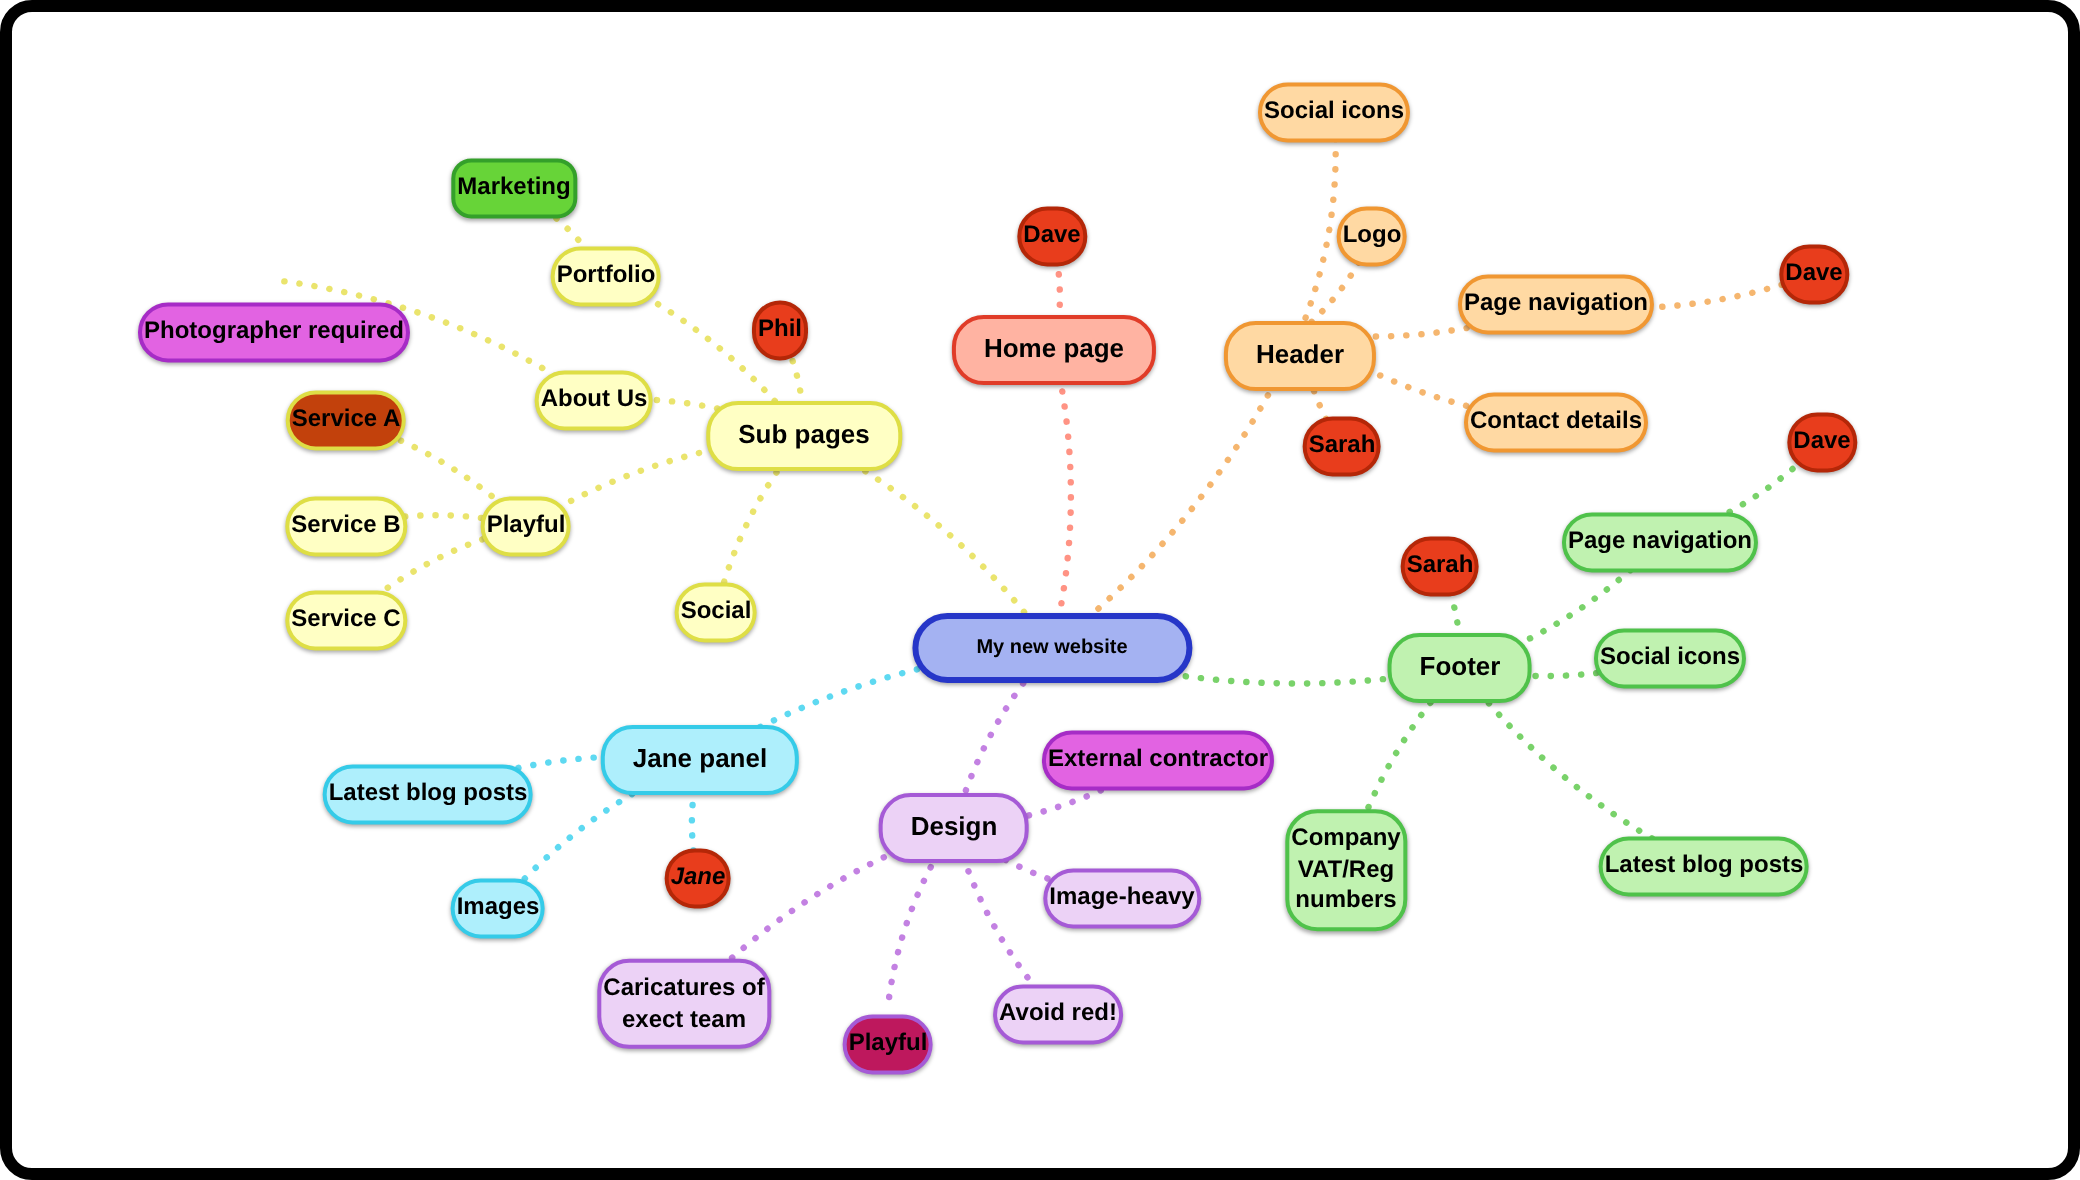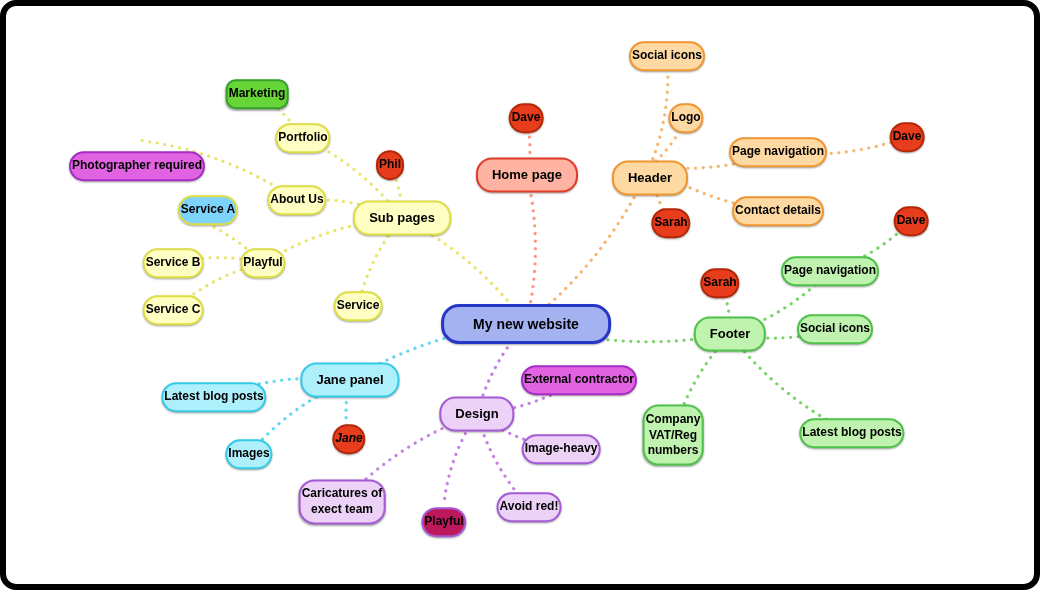--- a/index.html
+++ b/index.html
@@ -36,21 +36,21 @@
     font-size:12px;
     color:#000;
     white-space:pre-line;
     text-align:center;
     line-height:1.3;
     box-shadow:0 1px 2px rgba(0,0,0,.35);
     cursor:pointer;
     user-select:none;
   }
   .rank-main{font-size:13px;padding:7px 14px;}
-  .rank-central{font-size:14px;padding:8px 29px;border-width:3px;border-radius:18px;}
+  .rank-central{font-size:10px;padding:8px 29px;border-width:3px;border-radius:18px;}
 </style>
 </head>
 <body>
 
 <div class="frame" id="stage">
   <svg class="edge-layer" id="edge-layer" viewBox="0 0 1040 590" xmlns="http://www.w3.org/2000/svg">
       <path d="M526 324 Q544.38 249.62 527 175" stroke="#ff8d7d"></path>
       <path d="M527 175 Q533.34 146.38 526 118" stroke="#ff8d7d"></path>
       <path d="M526 324 Q606.96 259.88 650 166" stroke="#f4b267"></path>
       <path d="M650 166 Q671.7 113.04 667 56" stroke="#f4b267"></path>
@@ -107,24 +107,24 @@
     <div class="node rank-child" style="left: 673px; top: 435px; background: rgb(192, 242, 176); border-color: rgb(79, 194, 74);">Company
 VAT/Reg
 numbers</div>
     <div class="node rank-child" style="left: 720px; top: 283px; background: rgb(232, 61, 28); border-color: rgb(180, 39, 8);">Sarah</div>
     <div class="node rank-main" style="left: 402px; top: 218px; background: rgb(255, 255, 196); border-color: rgb(222, 222, 69);">Sub pages</div>
     <div class="node rank-child" style="left: 257px; top: 94px; background: rgb(103, 212, 56); border-color: rgb(52, 160, 42); border-radius: 10px;">Marketing</div>
     <div class="node rank-child" style="left: 303px; top: 138px; background: rgb(255, 255, 196); border-color: rgb(222, 222, 69);">Portfolio</div>
     <div class="node rank-child" style="left: 297px; top: 200px; background: rgb(255, 255, 196); border-color: rgb(222, 222, 69);">About Us</div>
     <div class="node rank-child" style="left: 137px; top: 140px; background: rgb(226, 99, 226); border-color: rgb(166, 44, 198); margin-top: 26px;">Photographer required</div>
     <div class="node rank-child" style="left: 263px; top: 263px; background: rgb(255, 255, 196); border-color: rgb(222, 222, 69);">Playful</div>
-    <div class="node rank-child" style="left: 173px; top: 210px; background: #7dd3fc; border-color: rgb(222, 222, 69); margin-left: 35px;">Service A</div>
+    <div class="node rank-child" style="left: 173px; top: 210px; background: #c2410c; border-color: rgb(222, 222, 69);">Service A</div>
     <div class="node rank-child" style="left: 173px; top: 263px; background: rgb(255, 255, 196); border-color: rgb(222, 222, 69);">Service B</div>
     <div class="node rank-child" style="left: 173px; top: 310px; background: rgb(255, 255, 196); border-color: rgb(222, 222, 69);">Service C</div>
-    <div class="node rank-child" style="left: 358px; top: 306px; background: rgb(255, 255, 196); border-color: rgb(222, 222, 69);">Service</div>
+    <div class="node rank-child" style="left: 358px; top: 306px; background: rgb(255, 255, 196); border-color: rgb(222, 222, 69);">Social</div>
     <div class="node rank-child" style="left: 390px; top: 165px; background: rgb(232, 61, 28); border-color: rgb(180, 39, 8);">Phil</div>
     <div class="node rank-main" style="left: 350px; top: 380px; background: rgb(174, 239, 252); border-color: rgb(53, 203, 232);">Jane panel</div>
     <div class="node rank-child" style="left: 214px; top: 397px; background: rgb(174, 239, 252); border-color: rgb(53, 203, 232);">Latest blog posts</div>
     <div class="node rank-child" style="left: 249px; top: 454px; background: rgb(174, 239, 252); border-color: rgb(53, 203, 232);">Images</div>
     <div class="node rank-child" style="left: 349px; top: 439px; background: rgb(232, 61, 28); border-color: rgb(180, 39, 8); font-style: italic;">Jane</div>
     <div class="node rank-main" style="left: 477px; top: 414px; background: rgb(236, 210, 246); border-color: rgb(165, 90, 214);">Design</div>
     <div class="node rank-child" style="left: 579px; top: 380px; background: rgb(226, 99, 226); border-color: rgb(166, 44, 198);">External contractor</div>
     <div class="node rank-child" style="left: 561px; top: 449px; background: rgb(236, 210, 246); border-color: rgb(165, 90, 214);">Image-heavy</div>
     <div class="node rank-child" style="left: 342px; top: 502px; background: rgb(236, 210, 246); border-color: rgb(165, 90, 214);">Caricatures of
 exect team</div>

